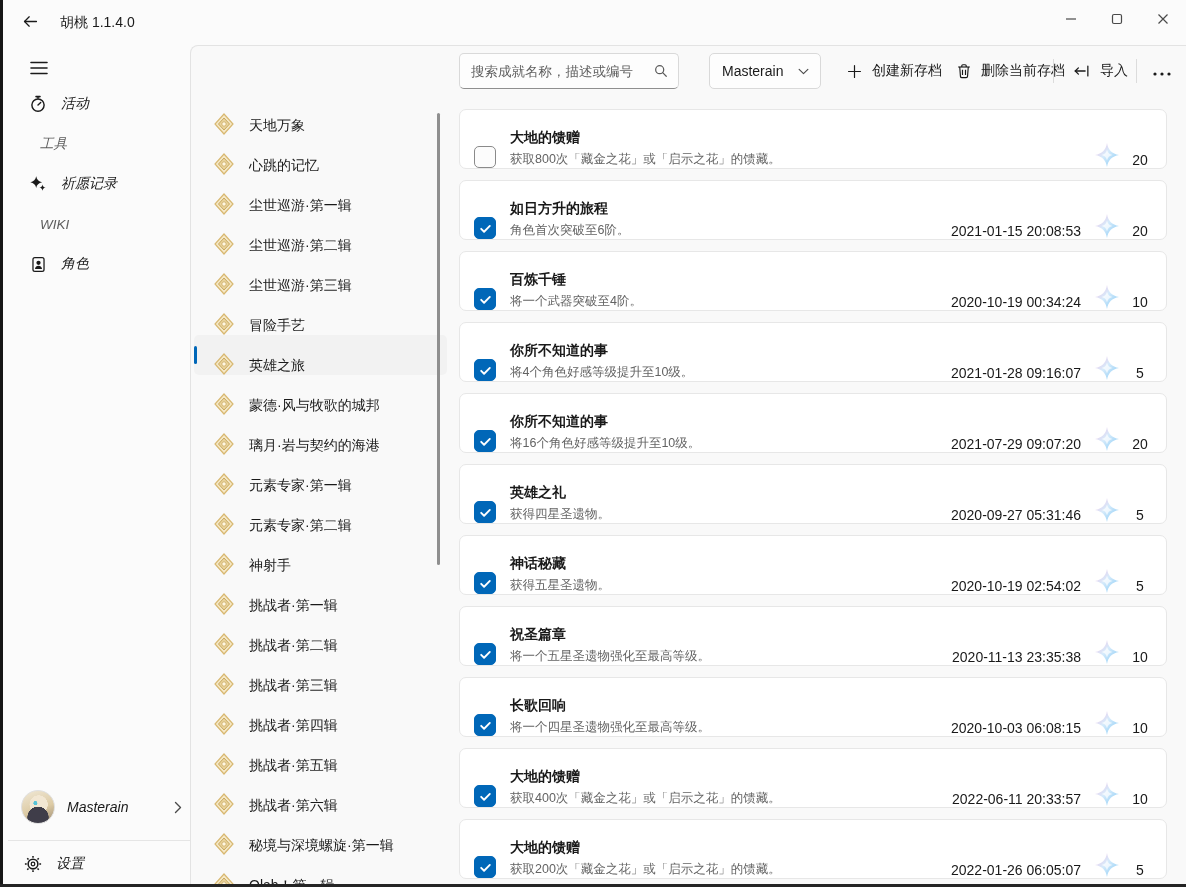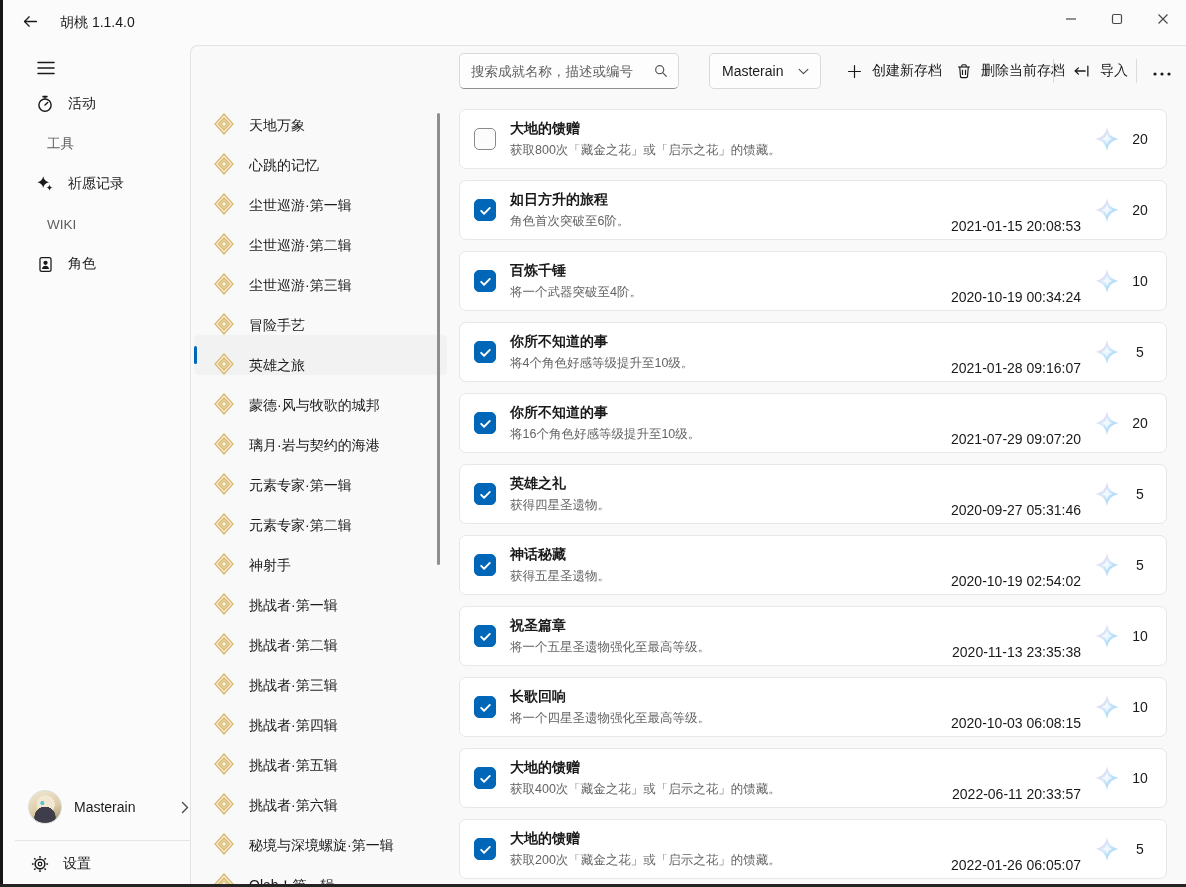--- a/index.html
+++ b/index.html
@@ -12,21 +12,21 @@
   .edge-bottom { position:absolute; left:0; bottom:0; width:100%; height:3px; background:#242424; z-index:50; }
 
   
   .titlebar { position:absolute; top:0; left:0; right:0; height:45px; display:flex; align-items:center; }
   .back-btn { width:32px; height:32px; margin-left:14px; border:none; background:transparent; border-radius:4px; display:flex; align-items:center; justify-content:center; cursor:pointer; }
   .app-title { margin-left:14px; font-size:14px; }
   .win-controls { margin-left:auto; display:flex; height:100%; }
   .win-btn { width:46px; height:40px; border:none; background:transparent; display:flex; align-items:center; justify-content:center; cursor:pointer; }
 
   
-  .sidebar { position:absolute; left:15px; top:45px; bottom:0; width:190px; }
+  .sidebar { position:absolute; left:8px; top:45px; bottom:0; width:190px;font-style:italic; }
   .hamburger { position:absolute; left:14px; top:8px; width:34px; height:32px; border:none; background:transparent; border-radius:4px; display:flex; align-items:center; justify-content:center; cursor:pointer; }
   .nav { position:absolute; top:39px; left:0; right:0; }
   .nav-item { position:relative; height:40px; margin:0 5px; display:flex; align-items:center; border-radius:5px; cursor:pointer; }
   .nav-item .ico { width:20px; margin-left:15px; display:flex; justify-content:center; }
   .nav-item .lbl { margin-left:13px; font-size:14px; }
   .nav-item.selected { background:#ededed; }
   .nav-item.selected::before { content:""; position:absolute; left:0; top:11px; width:3px; height:18px; border-radius:2px; background:var(--accent); }
   .nav-header { height:40px; display:flex; align-items:center; padding-left:32px; font-size:13.5px; color:#5d5d5d; }
   .user-row { position:absolute; left:0; right:0; bottom:57px; height:46px; display:flex; align-items:center; cursor:pointer; }
   .avatar { width:34px; height:34px; border-radius:50%; margin-left:13px;
@@ -67,21 +67,21 @@
   .cats { position:absolute; left:0; top:49px; width:262px; bottom:0; overflow:hidden; }
   .cat-item { position:relative; height:40px; margin:0 6px 0 3px; display:flex; align-items:flex-end; border-radius:5px; cursor:pointer; }
   .cat-item .gico { width:22px; margin-left:19px; display:flex; justify-content:center; }
   .cat-item .lbl { margin-left:14px; font-size:14px; white-space:nowrap; }
   .cat-item.selected { background:#f2f2f2; }
   .cat-item.selected::before { content:""; position:absolute; left:0; top:11px; width:3px; height:18px; border-radius:2px; background:var(--accent); }
   .cat-scrollbar { position:absolute; left:246px; top:67px; width:3px; height:452px; border-radius:2px; background:#8f8f8f; cursor:pointer; }
 
   
   .achv-list { position:absolute; left:268px; top:63px; width:708px; display:flex; flex-direction:column; gap:11px; }
-  .achv-row { height:60px; background:#ffffff; border:1px solid #e7e7e7; border-radius:7px; display:flex; align-items:center; cursor:pointer; }
+  .achv-row { height:60px; background:#ffffff; border:1px solid #e7e7e7; border-radius:7px; display:flex; align-items:flex-end; cursor:pointer; }
   .cbx { width:22px; height:22px; margin:0 14px; border-radius:5px; border:1px solid #8a8a8a; background:#fcfcfc; display:flex; align-items:center; justify-content:center; flex:none; }
   .achv-row.checked .cbx { background:var(--accent); border-color:var(--accent); }
   .cbx svg { display:none; }
   .achv-row.checked .cbx svg { display:block; }
   .texts { display:flex; flex-direction:column; gap:4px; min-width:0; }
   .a-title { font-size:14px; font-weight:600; color:#191919; }
   .a-desc { font-size:12.5px; color:#636363; }
   .a-date { margin-left:auto; font-size:14px; color:#191919; white-space:nowrap;margin-top:32px; }
   .gem { width:26px; height:26px; margin:0 6px 0 13px; flex:none; display:flex; }
   .a-count { width:28px; text-align:center; margin-right:12px; font-size:14px; flex:none; }

